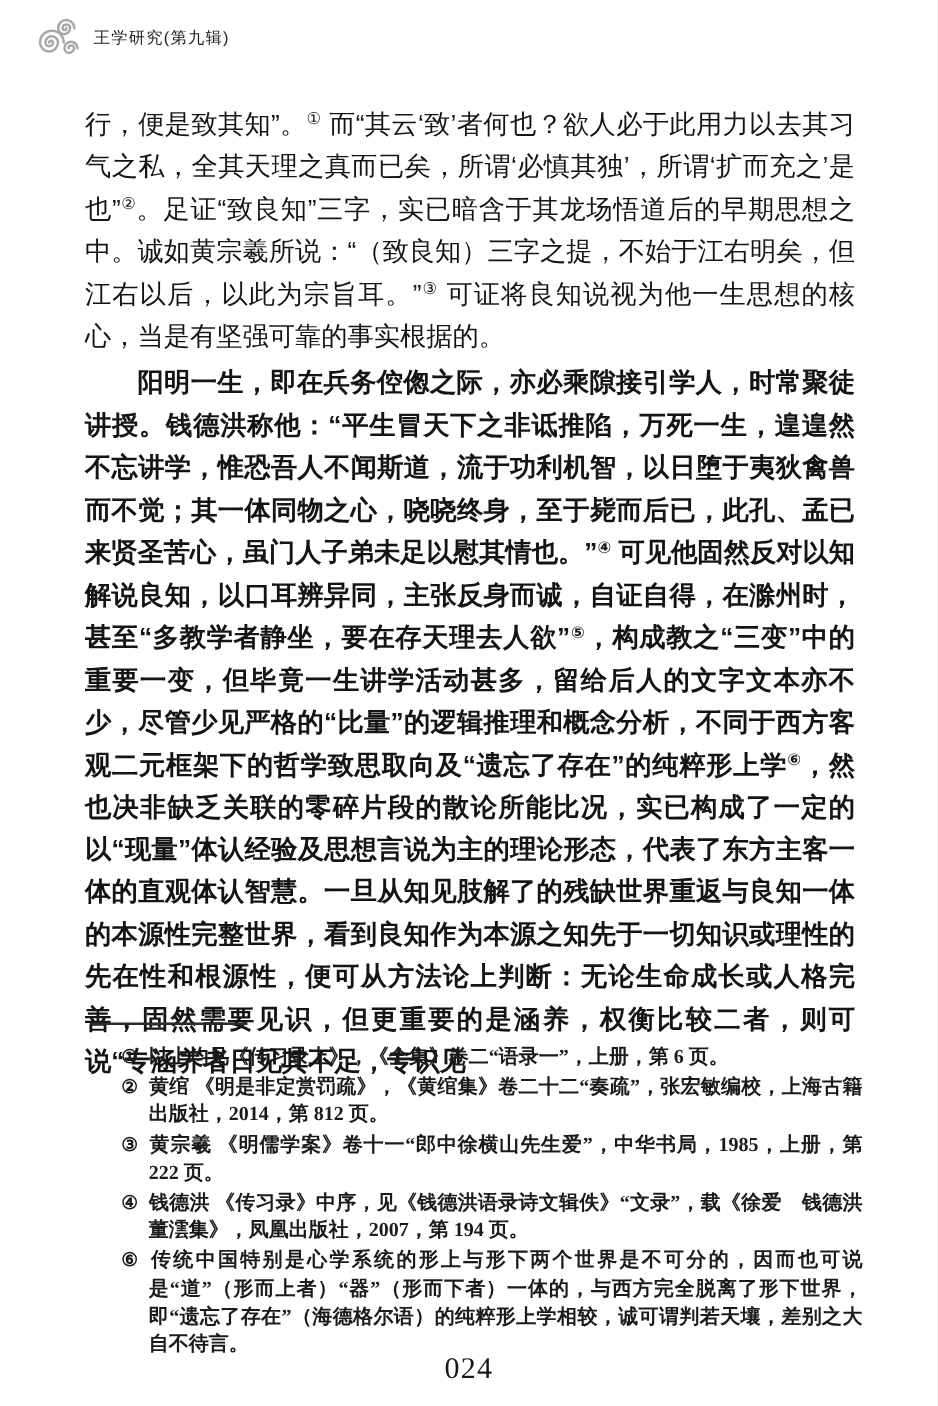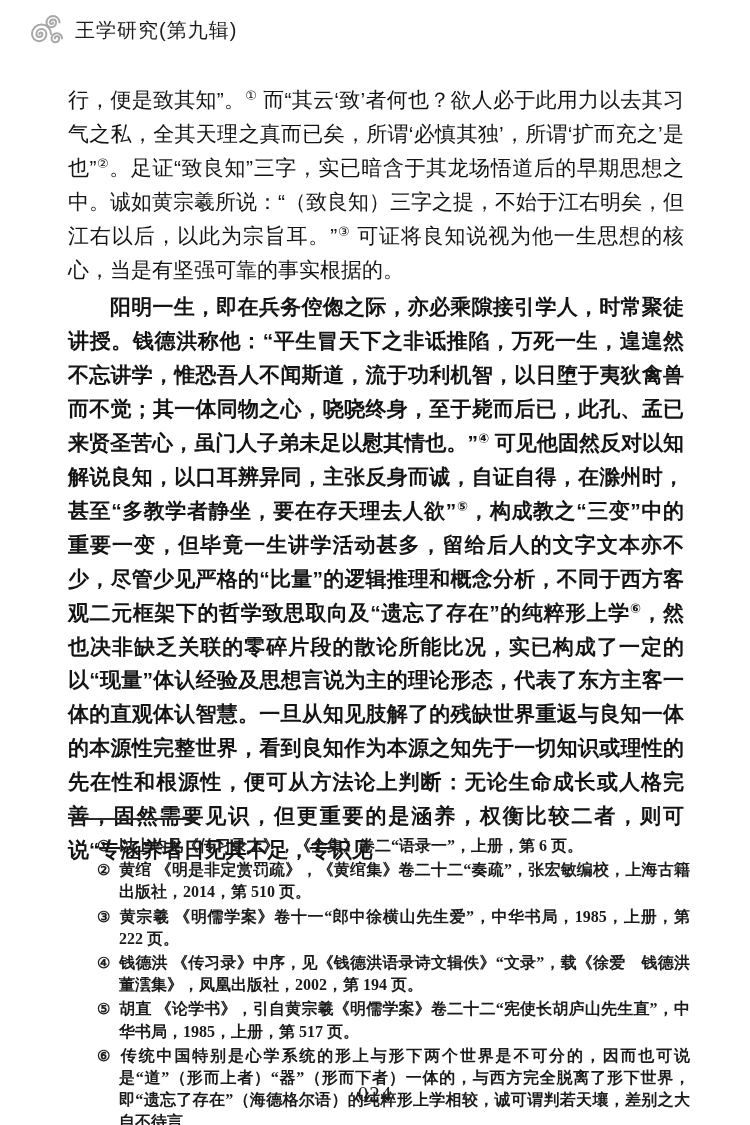--- a/index.html
+++ b/index.html
@@ -12,21 +12,21 @@
     font-family:"Liberation Sans","DejaVu Sans",sans-serif;
     color:#161616;
   }
   
   .page-header {
     position:absolute; left:24px; top:9px;
     display:flex; align-items:center; gap:11px;
   }
   .logo { width:40px; height:42px; display:block; }
   .journal-title {
-    font-size:20px; letter-spacing:1px; color:#1c1c1c; font-weight:400;
+    font-size:13px; letter-spacing:1px; color:#1c1c1c; font-weight:400;
     white-space:nowrap;
   }
   
   .body-text {
     position:absolute; left:64px; top:79px; width:624px;
     font-size:21px; line-height:33.9px;
     text-align:justify; text-justify:inter-character;
     color:#141414;
   }
   .body-text p { margin:4px; }
@@ -47,21 +47,21 @@
     text-align:justify; text-justify:inter-character;
     color:#1b1b1b;
   }
   .footnote { padding-left:22px; text-indent:-22px; margin-bottom:2px;font-weight:bold; }
   .fn-marker { display:inline-block; width:22px; text-indent:0; font-size:15px; }
   
   .page-number {
     position:absolute; left:0; right:0; top:1082px;
     text-align:center;
     font-family:"Liberation Serif","DejaVu Serif",serif;
-    font-size:21px; letter-spacing:1px; color:#181818;
+    font-size:24px; letter-spacing:1px; color:#181818;
   }
 </style>
 </head>
 <body>
 
 <div class="page">
 
   <div class="page-header">
     <svg class="logo" viewBox="0 0 40 42" xmlns="http://www.w3.org/2000/svg">
       <g fill="none" stroke="#a8a8a8" stroke-width="2" stroke-linecap="round">
@@ -75,22 +75,21 @@
 
   <div class="body-text">
       <p class=""><span>行，便是致其知”。</span><sup class="fnref">①</sup><span> 而“其云‘致’者何也？欲人必于此用力以去其习气之私，全其天理之真而已矣，所谓‘必慎其独’，所谓‘扩而充之’是也”</span><sup class="fnref">②</sup><span>。足证“致良知”三字，实已暗含于其龙场悟道后的早期思想之中。诚如黄宗羲所说：“（致良知）三字之提，不始于江右明矣，但江右以后，以此为宗旨耳。”</span><sup class="fnref">③</sup><span> 可证将良知说视为他一生思想的核心，当是有坚强可靠的事实根据的。</span></p>
       <p class="indent"><span>阳明一生，即在兵务倥偬之际，亦必乘隙接引学人，时常聚徒讲授。钱德洪称他：“平生冒天下之非诋推陷，万死一生，遑遑然不忘讲学，惟恐吾人不闻斯道，流于功利机智，以日堕于夷狄禽兽而不觉；其一体同物之心，哓哓终身，至于毙而后已，此孔、孟已来贤圣苦心，虽门人子弟未足以慰其情也。”</span><sup class="fnref">④</sup><span> 可见他固然反对以知解说良知，以口耳辨异同，主张反身而诚，自证自得，在滁州时，甚至“多教学者静坐，要在存天理去人欲”</span><sup class="fnref">⑤</sup><span>，构成教之“三变”中的重要一变，但毕竟一生讲学活动甚多，留给后人的文字文本亦不少，尽管少见严格的“比量”的逻辑推理和概念分析，不同于西方客观二元框架下的哲学致思取向及“遗忘了存在”的纯粹形上学</span><sup class="fnref">⑥</sup><span>，然也决非缺乏关联的零碎片段的散论所能比况，实已构成了一定的以“现量”体认经验及思想言说为主的理论形态，代表了东方主客一体的直观体认智慧。一旦从知见肢解了的残缺世界重返与良知一体的本源性完整世界，看到良知作为本源之知先于一切知识或理性的先在性和根源性，便可从方法论上判断：无论生命成长或人格完善，固然需要见识，但更重要的是涵养，权衡比较二者，则可说“专涵养者日见其不足，专识见</span></p>
     </div>
 
   <div class="footnote-separator"></div>
 
   <div class="footnote-list">
       <div class="footnote"><span class="fn-marker">①</span><span>以上均见《传习录上》，《全集》卷二“语录一”，上册，第 6 页。</span></div>
-      <div class="footnote"><span class="fn-marker">②</span><span>黄绾 《明是非定赏罚疏》，《黄绾集》卷二十二“奏疏”，张宏敏编校，上海古籍出版社，2014，第 510 页。</span></div>
+      <div class="footnote"><span class="fn-marker">②</span><span>黄绾 《明是非定赏罚疏》，《黄绾集》卷二十二“奏疏”，张宏敏编校，上海古籍出版社，2014，第 812 页。</span></div>
       <div class="footnote"><span class="fn-marker">③</span><span>黄宗羲 《明儒学案》卷十一“郎中徐横山先生爱”，中华书局，1985，上册，第 222 页。</span></div>
-      <div class="footnote"><span class="fn-marker">④</span><span>钱德洪 《传习录》中序，见《钱德洪语录诗文辑佚》“文录”，载《徐爱　钱德洪　董澐集》，凤凰出版社，2002，第 194 页。</span></div>
-      <div class="footnote"><span class="fn-marker">⑤</span><span>胡直 《论学书》，引自黄宗羲《明儒学案》卷二十二“宪使长胡庐山先生直”，中华书局，1985，上册，第 517 页。</span></div>
+      <div class="footnote"><span class="fn-marker">④</span><span>钱德洪 《传习录》中序，见《钱德洪语录诗文辑佚》“文录”，载《徐爱　钱德洪　董澐集》，凤凰出版社，2007，第 194 页。</span></div>
       <div class="footnote"><span class="fn-marker">⑥</span><span>传统中国特别是心学系统的形上与形下两个世界是不可分的，因而也可说是“道”（形而上者）“器”（形而下者）一体的，与西方完全脱离了形下世界，即“遗忘了存在”（海德格尔语）的纯粹形上学相较，诚可谓判若天壤，差别之大自不待言。</span></div>
     </div>
 
   <div class="page-number">024</div>
 
 </div>
 
 </body></html>

